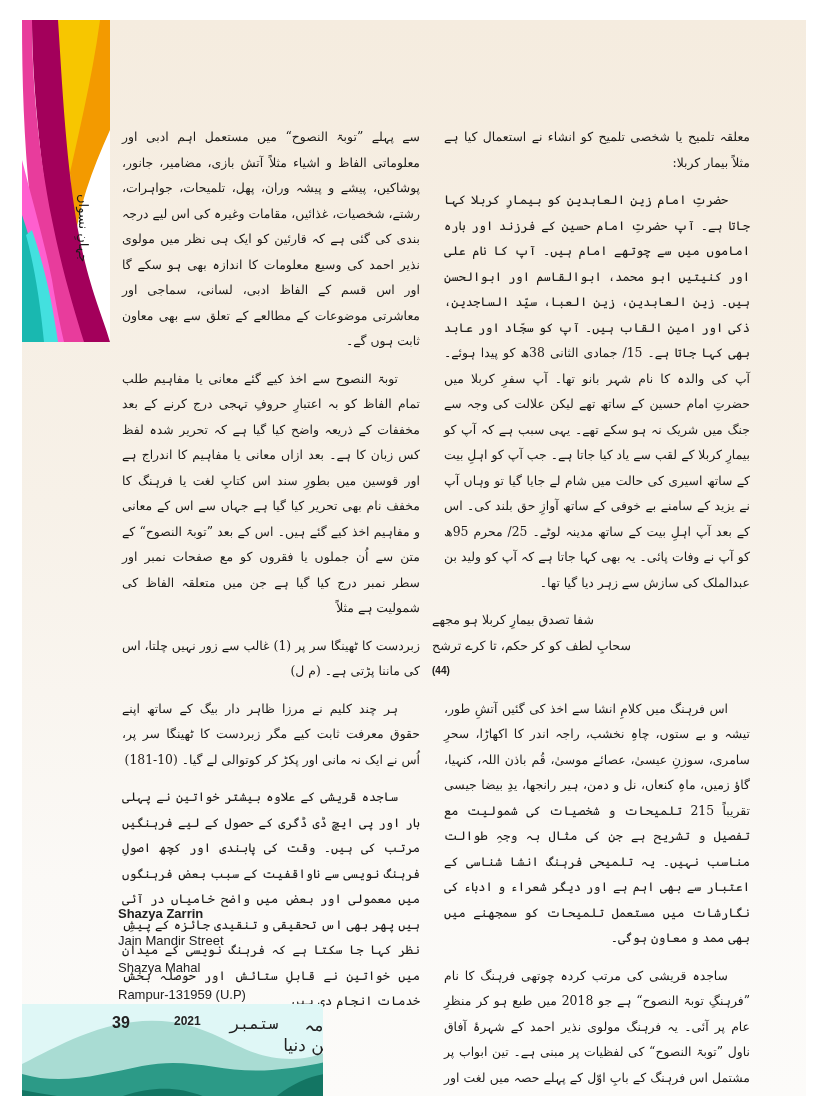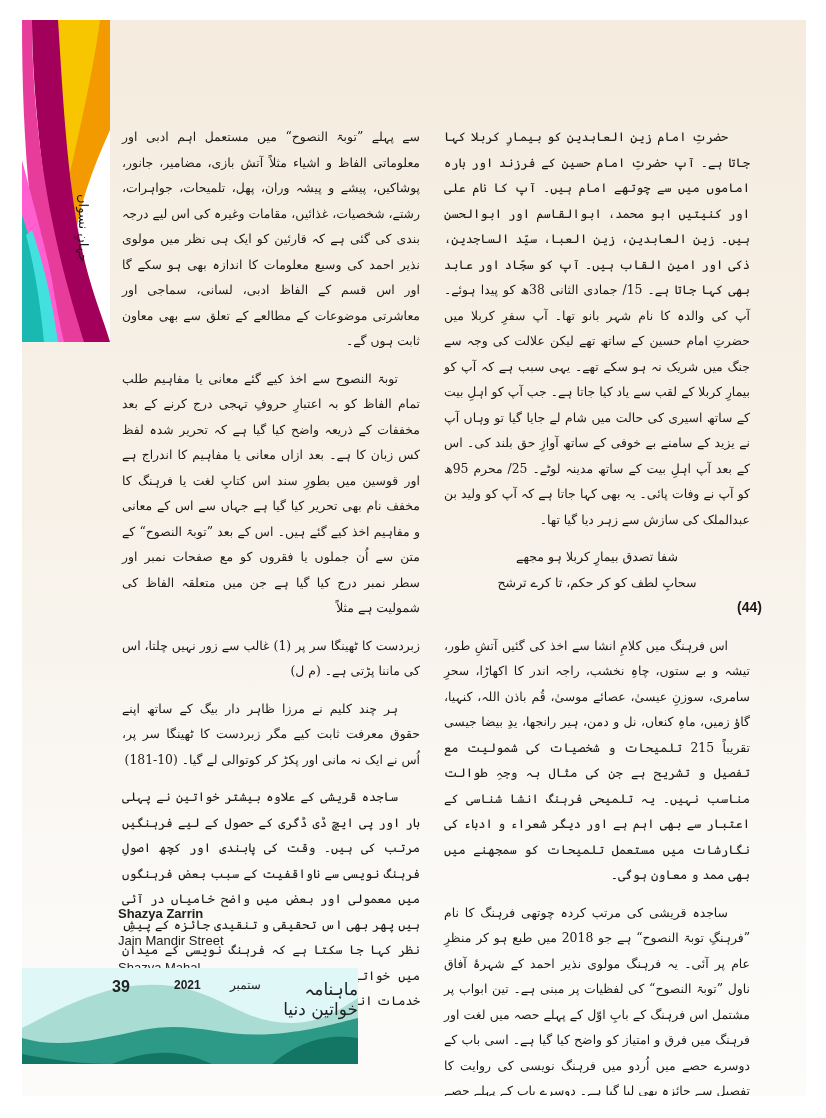--- a/index.html
+++ b/index.html
@@ -22,42 +22,42 @@
   }
   
   .col {
     position: absolute; top: 92px; direction: rtl; text-align: justify;
     font-family: "DejaVu Serif", serif; font-size: 12.4px; line-height: 25.5px; color: #1c1a17;
   }
   .col p { margin: 12px; }
   .col .indent { text-indent: 22px; }
   .col-right { left: 410px; width: 330px; }
   .col-left { left: 88px; width: 322px; }
-  .couplet { text-align: center; font-size: 12.6px; }
+  .couplet { text-align: left; font-size: 12.6px; }
   .couplet span { display:block; }
-  .ref-line { direction: ltr; text-align: right; font-family: "Liberation Sans", sans-serif; font-weight: bold; font-size: 14px; }
+  .ref-line { direction: ltr; text-align: left; font-family: "Liberation Sans", sans-serif; font-weight: bold; font-size: 10px; }
   .end-mark { text-align: center; direction: ltr; margin-top: 2px; letter-spacing: 2px; }
   .end-mark span {
     display: inline-block; width: 10px; height: 10px; border: 2px solid #111; margin: 0 1px; box-sizing: border-box;
   }
   
   .author {
     position: absolute; left: 96px; top: 880px; direction: ltr;
     font-family: "Liberation Sans", sans-serif; font-size: 13px; color: #222; line-height: 27px;
   }
   .author .name { font-weight: bold; }
   
-  .footer { position: absolute; left: 0; top: 948px; width: 336px; height: 96px; overflow: hidden; }
+  .footer { position: absolute; left: 0; top: 984px; width: 301px; height: 96px; overflow: hidden; }
   .footer svg { position:absolute; left:0; top:0; }
   .footer-row {
     position: absolute; left: 0; top: 10px; width: 336px; height: 26px; direction: ltr;
   }
   .footer-page { position: absolute; left: 90px; top: 0; font-family: "Liberation Sans", sans-serif; font-weight: bold; font-size: 16px; color: #222; }
   .footer-year { position: absolute; left: 152px; top: 0; font-family: "Liberation Sans", sans-serif; font-weight: bold; font-size: 12px; color: #222; }
-  .footer-month { position: absolute; left: 208px; top: 0; font-family: Liberation Sans, sans-serif; font-size: 12px; color: #222; direction: rtl; }
+  .footer-month { position: absolute; left: 208px; top: 0; font-family: Liberation Mono, monospace; font-size: 16px; color: #222; direction: rtl; }
   .footer-mag { position: absolute; left: 246px; top: 1px; font-family: "DejaVu Serif", serif; font-size: 17px; color: #222; direction: rtl; }
 </style>
 </head>
 <body>
 
 <div class="page">
 
   <div class="banner">
     <svg width="88" height="322" viewBox="0 0 88 322">
       <rect x="0" y="0" width="88" height="322" fill="#ffffff"></rect>
@@ -66,20 +66,21 @@
       <path d="M36,0 C40,60 44,150 58,220 C68,270 82,300 88,322 L60,322 C45,280 30,230 22,160 C14,100 10,40 10,0 Z" fill="#a3005b"></path>
       <path d="M10,0 C10,60 16,130 30,200 C40,250 52,290 62,322 L40,322 C26,280 14,230 8,180 C2,120 0,60 0,0 Z" fill="#e83c9c"></path>
       <path d="M0,140 C10,180 22,220 30,260 C34,285 38,305 42,322 L0,322 Z" fill="#ff5fcf"></path>
       <path d="M0,195 C12,230 20,265 24,322 L0,322 Z" fill="#19b8b0"></path>
       <path d="M10,210 C22,245 30,280 36,322 L22,322 C18,280 12,245 4,215 Z" fill="#43e0df"></path>
     </svg>
     <div class="banner-title">جہانِ نسواں</div>
   </div>
 
   <div class="col col-right">
+    <p>معلقہ تلمیح یا شخصی تلمیح کو انشاء نے استعمال کیا ہے مثلاً بیمار کربلا:</p>
     <p class="indent">حضرتِ امام زین العابدین کو بیمارِ کربلا کہا جاتا ہے۔ آپ حضرتِ امام حسین کے فرزند اور بارہ اماموں میں سے چوتھے امام ہیں۔ آپ کا نام علی اور کنیتیں ابو محمد، ابوالقاسم اور ابوالحسن ہیں۔ زین العابدین، زین العبا، سیّد الساجدین، ذکی اور امین القاب ہیں۔ آپ کو سجّاد اور عابد بھی کہا جاتا ہے۔ 15/ جمادی الثانی 38ھ کو پیدا ہوئے۔ آپ کی والدہ کا نام شہر بانو تھا۔ آپ سفرِ کربلا میں حضرتِ امام حسین کے ساتھ تھے لیکن علالت کی وجہ سے جنگ میں شریک نہ ہو سکے تھے۔ یہی سبب ہے کہ آپ کو بیمارِ کربلا کے لقب سے یاد کیا جاتا ہے۔ جب آپ کو اہلِ بیت کے ساتھ اسیری کی حالت میں شام لے جایا گیا تو وہاں آپ نے یزید کے سامنے بے خوفی کے ساتھ آوازِ حق بلند کی۔ اس کے بعد آپ اہلِ بیت کے ساتھ مدینہ لوٹے۔ 25/ محرم 95ھ کو آپ نے وفات پائی۔ یہ بھی کہا جاتا ہے کہ آپ کو ولید بن عبدالملک کی سازش سے زہر دیا گیا تھا۔</p>
     <div class="couplet">
       <span>شفا تصدق بیمارِ کربلا ہو مجھے</span>
       <span>سحابِ لطف کو کر حکم، تا کرے ترشح</span>
     </div>
     <div class="ref-line">(44)</div>
     <p class="indent">اس فرہنگ میں کلامِ انشا سے اخذ کی گئیں آتشِ طور، تیشہ و بے ستوں، چاہِ نخشب، راجہ اندر کا اکھاڑا، سحرِ سامری، سوزنِ عیسیٰ، عصائے موسیٰ، قُم باذن اللہ، کنہیا، گاؤ زمیں، ماہِ کنعاں، نل و دمن، ہیر رانجھا، یدِ بیضا جیسی تقریباً 215 تلمیحات و شخصیات کی شمولیت مع تفصیل و تشریح ہے جن کی مثال بہ وجہِ طوالت مناسب نہیں۔ یہ تلمیحی فرہنگ انشا شناسی کے اعتبار سے بھی اہم ہے اور دیگر شعراء و ادباء کی نگارشات میں مستعمل تلمیحات کو سمجھنے میں بھی ممد و معاون ہوگی۔</p>
     <p class="indent">ساجدہ قریشی کی مرتب کردہ چوتھی فرہنگ کا نام ”فرہنگِ توبۃ النصوح“ ہے جو 2018 میں طبع ہو کر منظرِ عام پر آئی۔ یہ فرہنگ مولوی نذیر احمد کے شہرۂ آفاق ناول ”توبۃ النصوح“ کی لفظیات پر مبنی ہے۔ تین ابواب پر مشتمل اس فرہنگ کے بابِ اوّل کے پہلے حصہ میں لغت اور فرہنگ میں فرق و امتیاز کو واضح کیا گیا ہے۔ اسی باب کے دوسرے حصے میں اُردو میں فرہنگ نویسی کی روایت کا تفصیل سے جائزہ بھی لیا گیا ہے۔ دوسرے باب کے پہلے حصے میں نثری ادب کی فرہنگوں کی ضرورت و اہمیت پر روشنی ڈالی گئی ہے۔ اسی باب کے دوسرے حصے میں ”طریقۂ کار اور اندازِ ترتیب“ کے ضمنی عنوان کے تحت فرہنگ مرتب کرنے کے طریقۂ کار سے واقف کرایا گیا ہے۔ باب سوم میں فرہنگ</p>
   </div>
 

